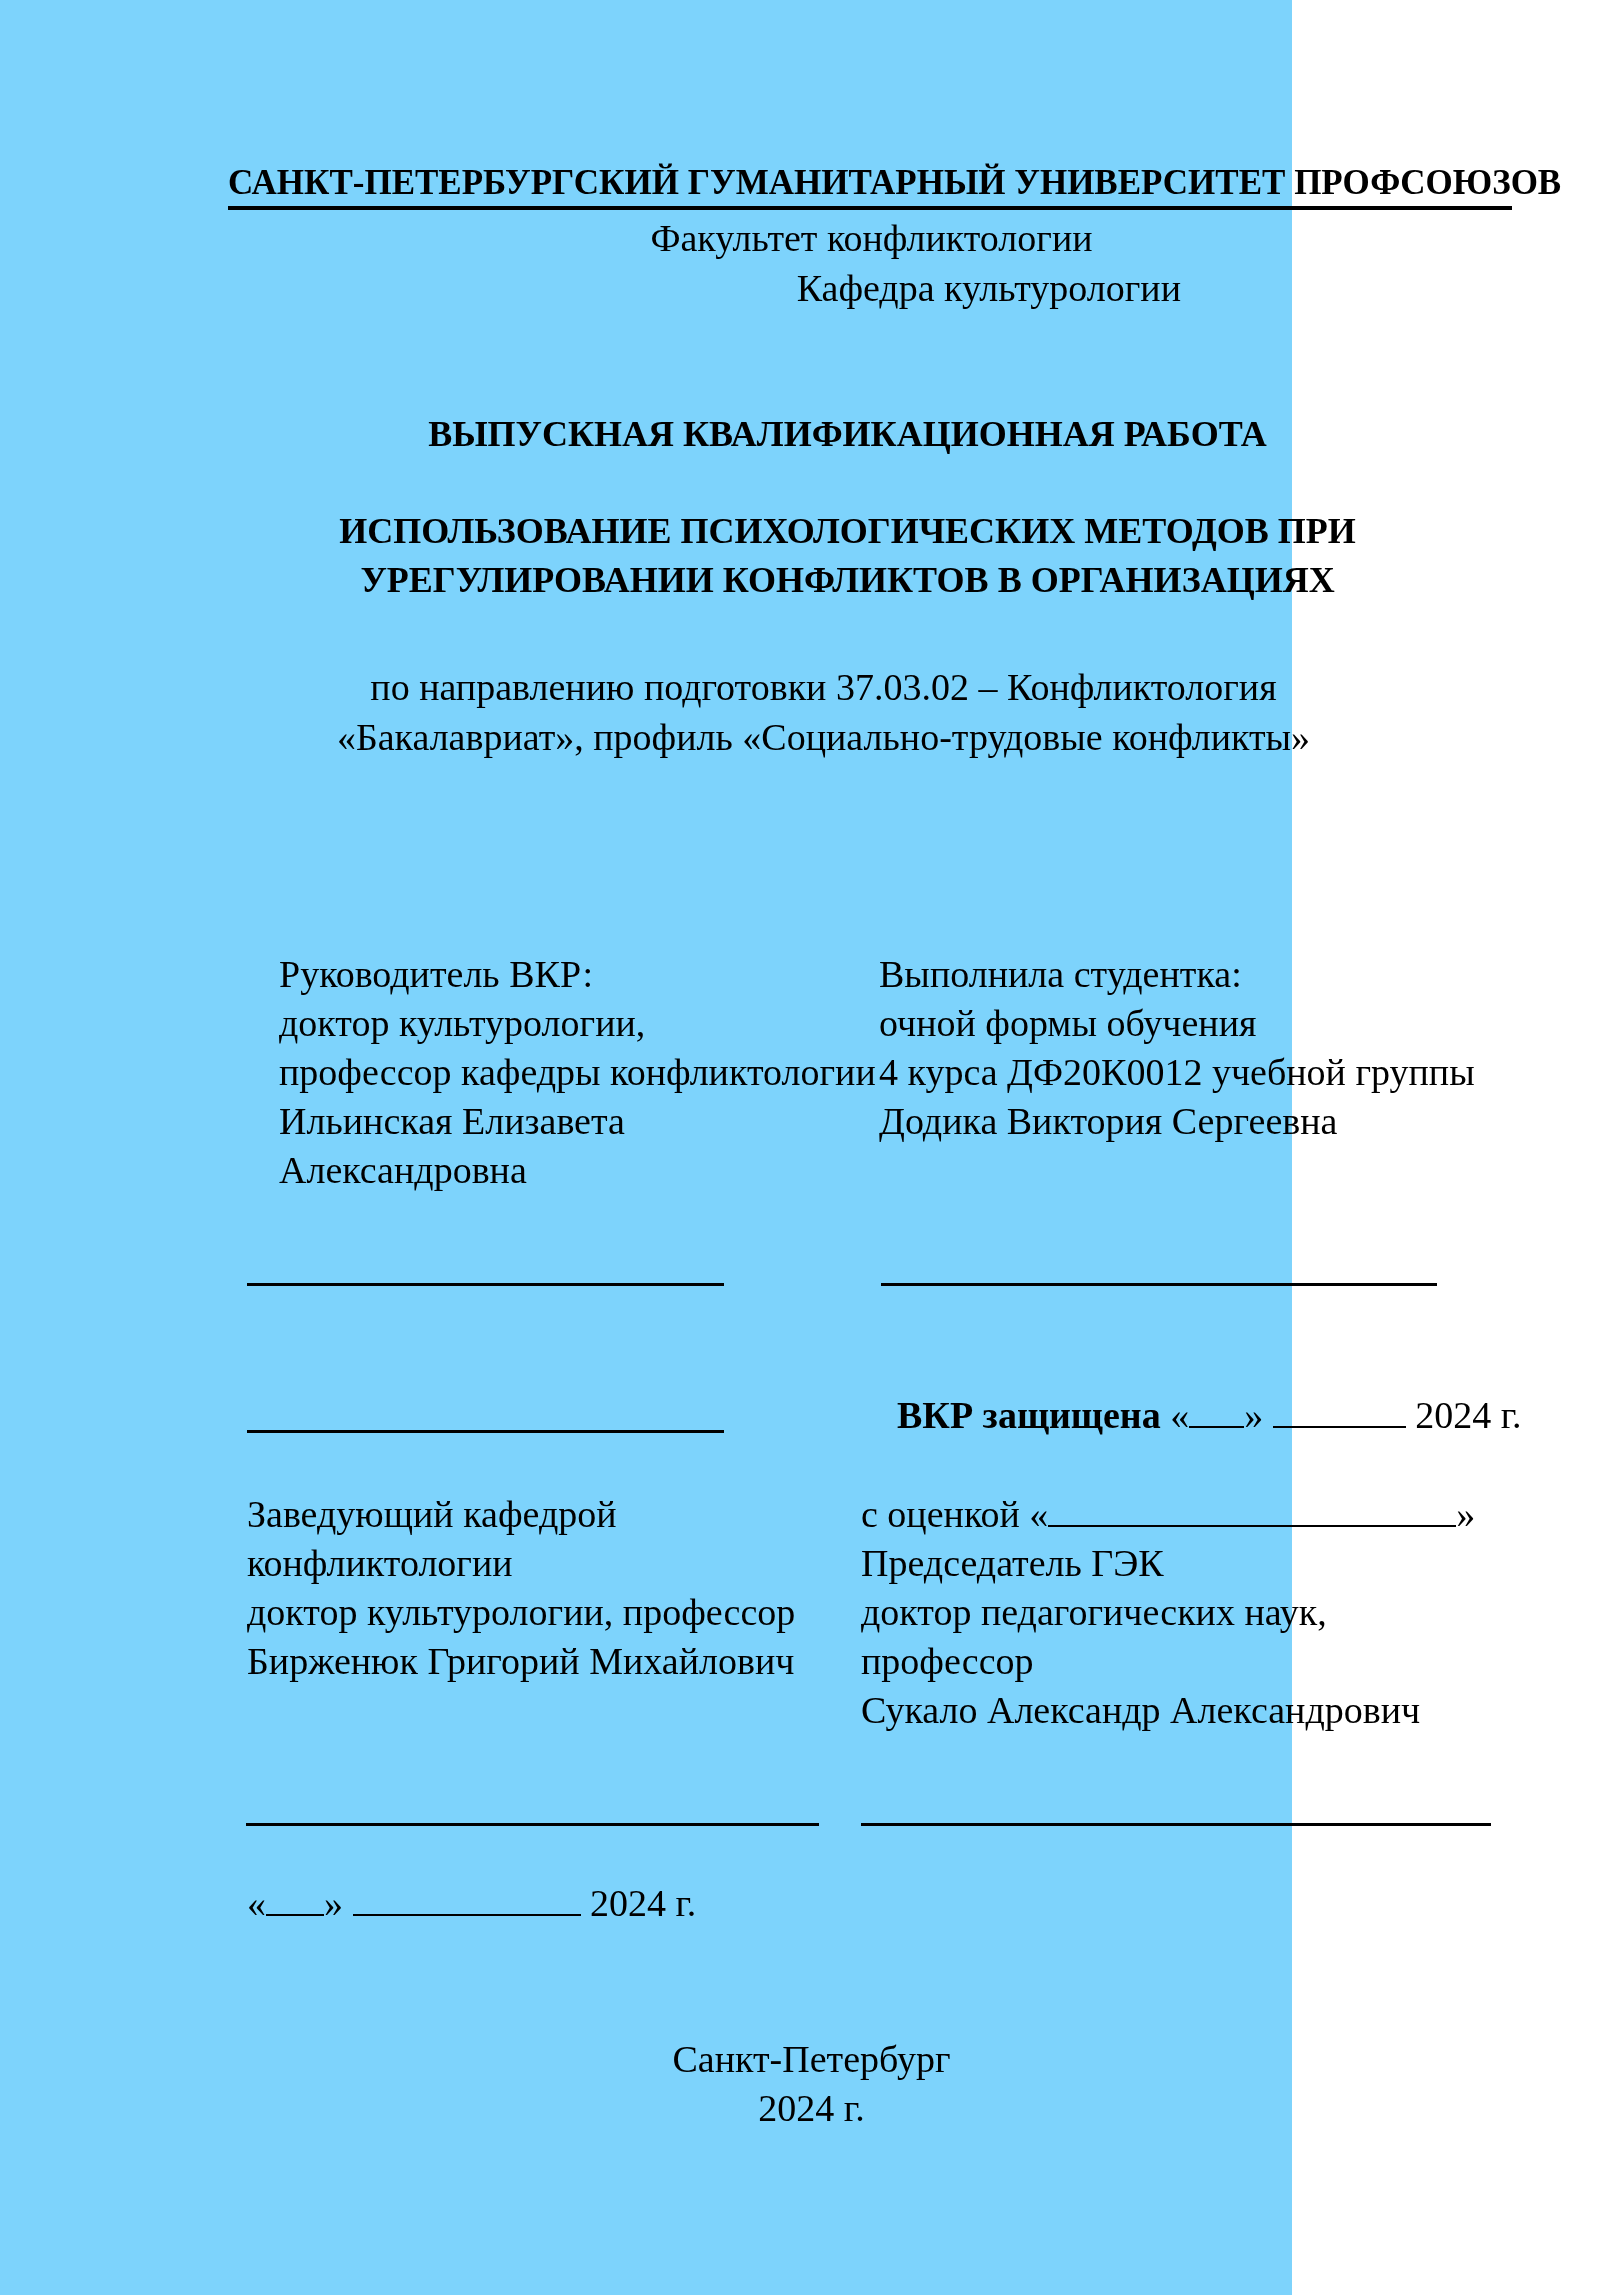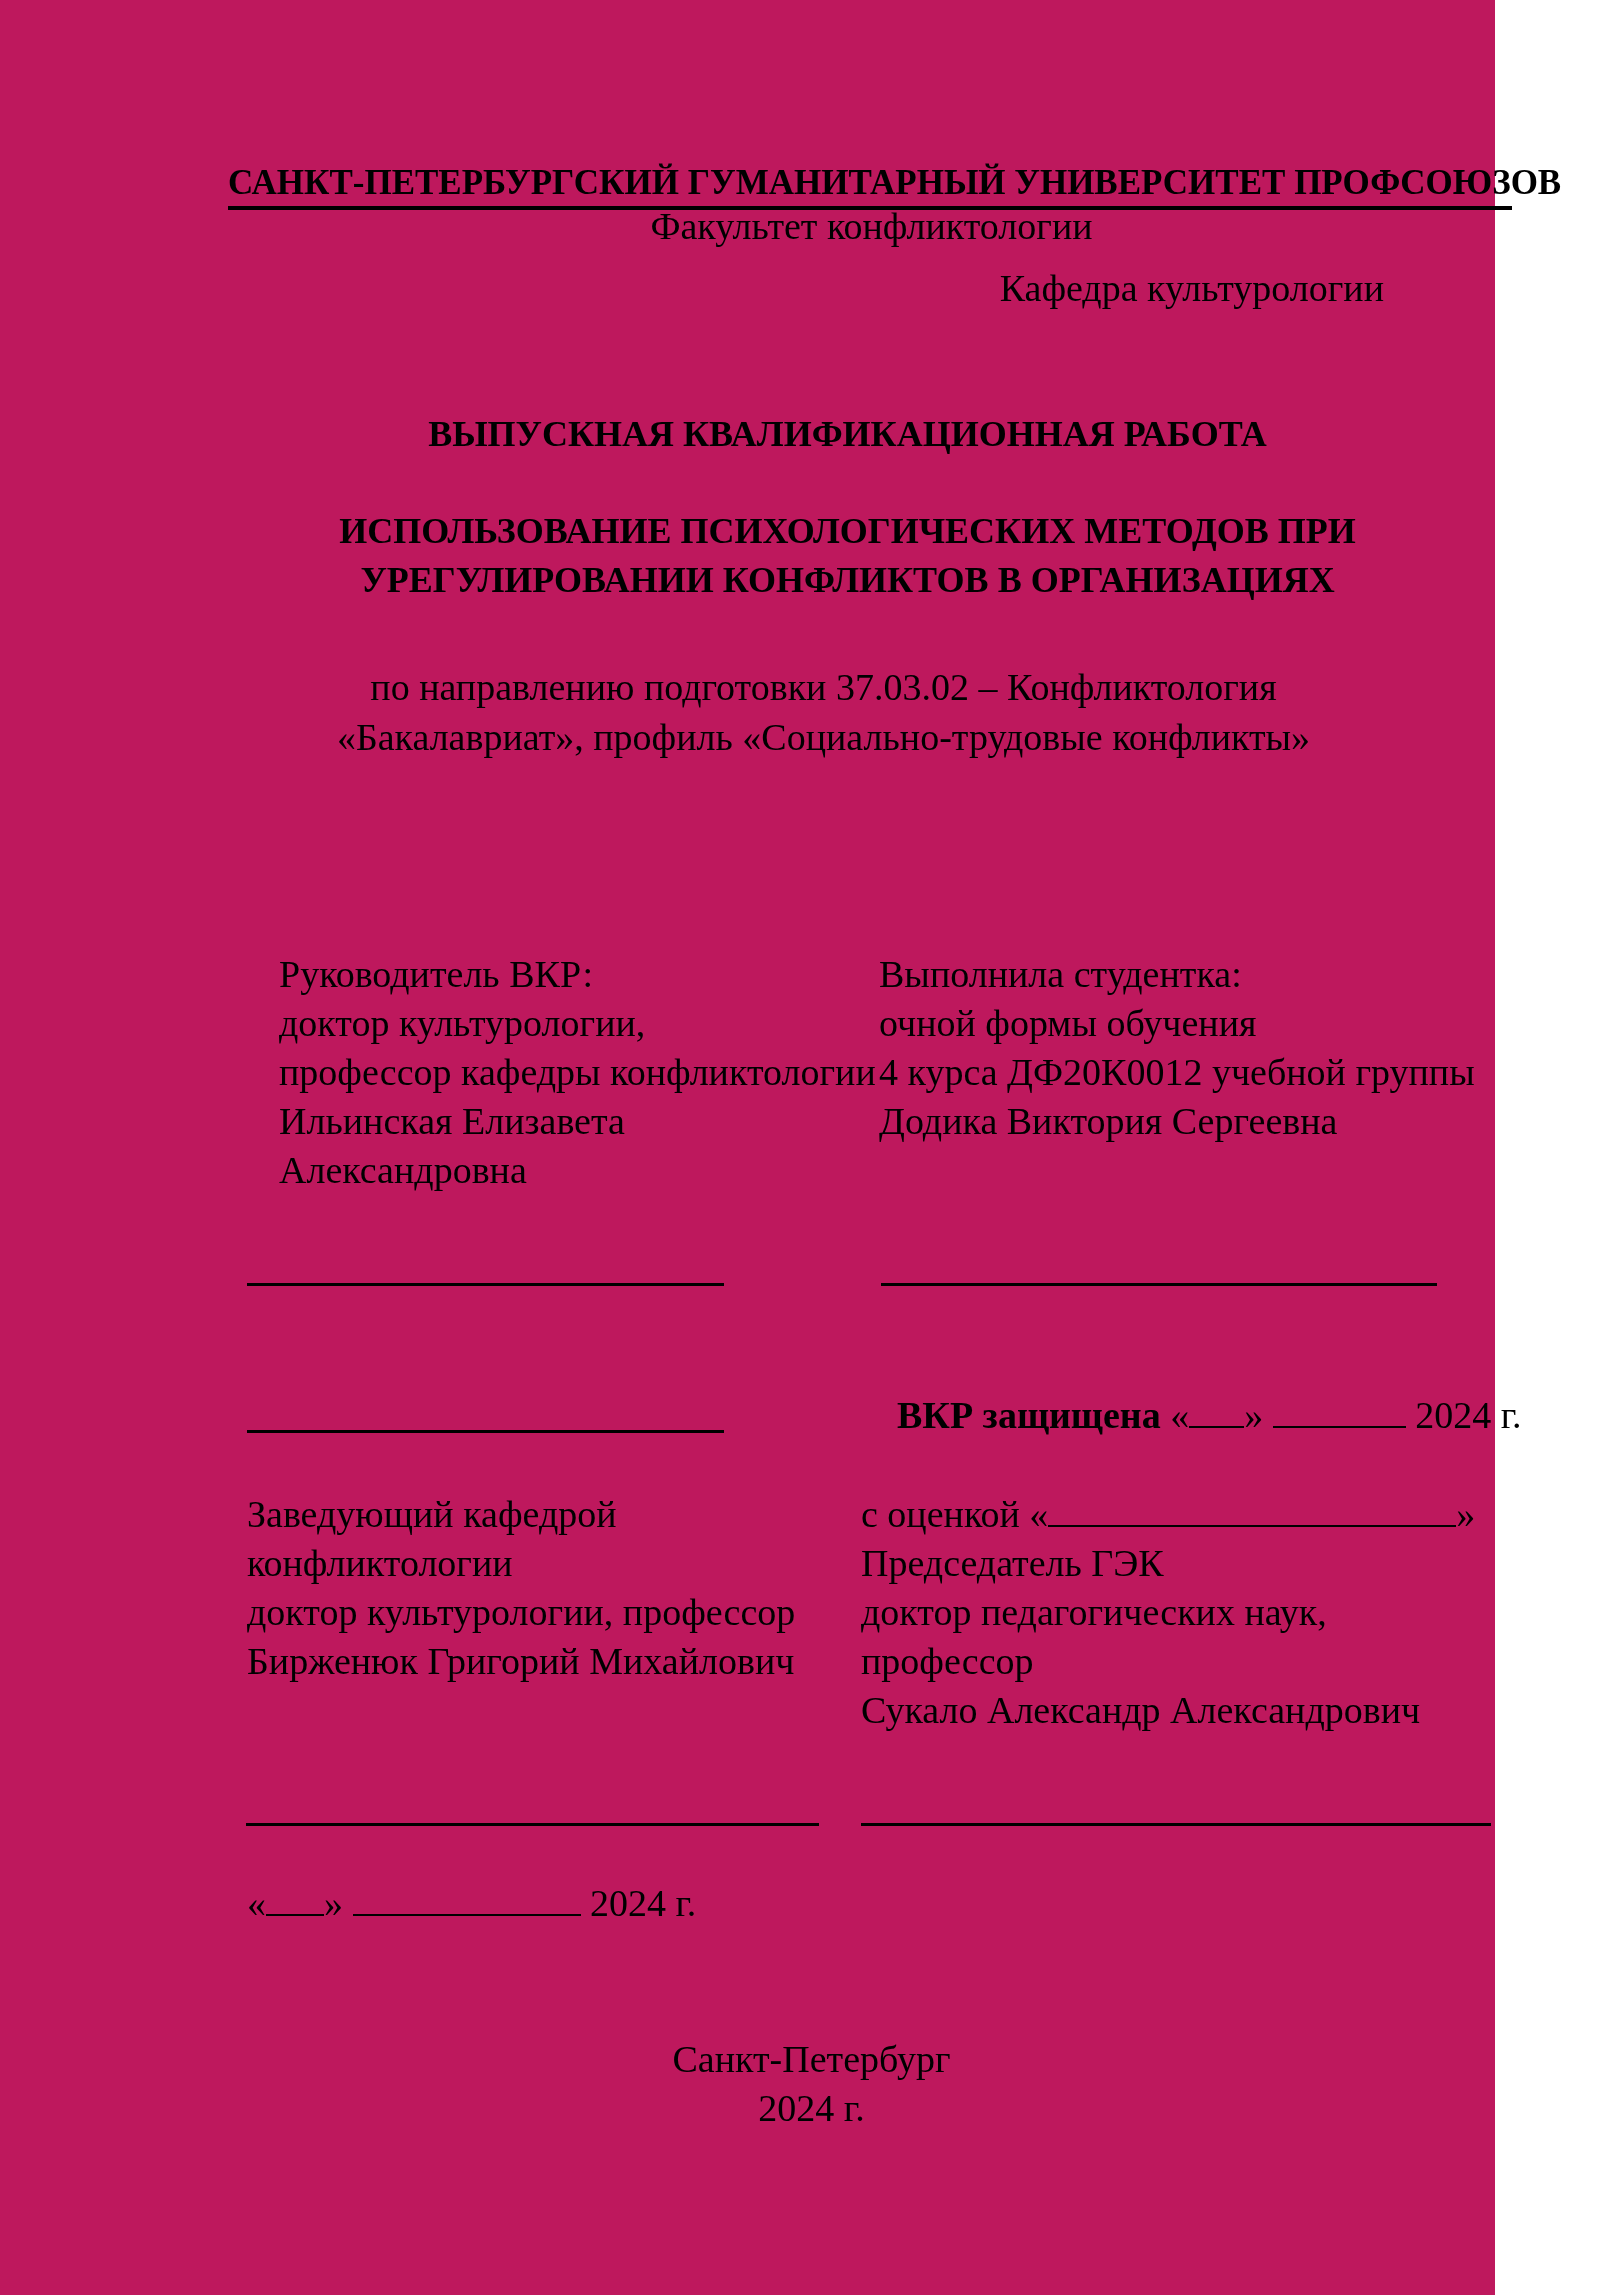--- a/index.html
+++ b/index.html
@@ -11,23 +11,23 @@
       width: 1623px;
       height: 2295px;
       position: relative;
       overflow: hidden;
       font-family: "Liberation Serif", "DejaVu Serif", serif;
       color: #000000;
     }
     .page {
       position: absolute;
       left: 0; top: 0;
-      width: 1495px;
+      width: 1292px;
       height: 2295px;
-      background: #be185d;
+      background: #7dd3fc;
     }
     .abs { position: absolute; white-space: nowrap; }
     .body-text { font-size: 38px; line-height: 49px; }
     .bold { font-weight: bold; margin-left: 36px; }
     .center { left: 0; width: 1623px; text-align: center; }
 
     .uni {
       top: 161px;
       left: 228px;
       width: 1287px;
@@ -37,21 +37,21 @@
       line-height: 44px;
     }
     .uni-rule {
       position: absolute;
       left: 228px;
       top: 206px;
       width: 1284px;
       height: 3.9px;
       background: #000000;
     }
-    .faculty { top: 202px; left: 228px; width: 1287px; text-align: center; }
+    .faculty { top: 214px; left: 228px; width: 1287px; text-align: center; }
     .department { top: 264px; right: 111px; text-align: right; }
 
     .work-type { top: 411px; font-size: 36px; line-height: 47px; }
     .title { top: 507px; font-size: 36px; line-height: 49px; }
     .direction { top: 662px; padding-left: 12px; }
 
     .col { position: absolute; }
     .col .line { display: block; white-space: nowrap; font-size: 38px; line-height: 49px; }
 
     .sig-line {

